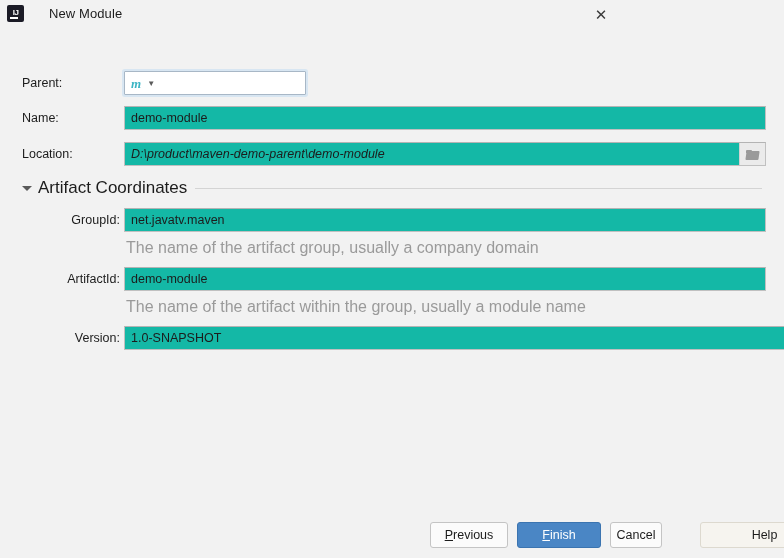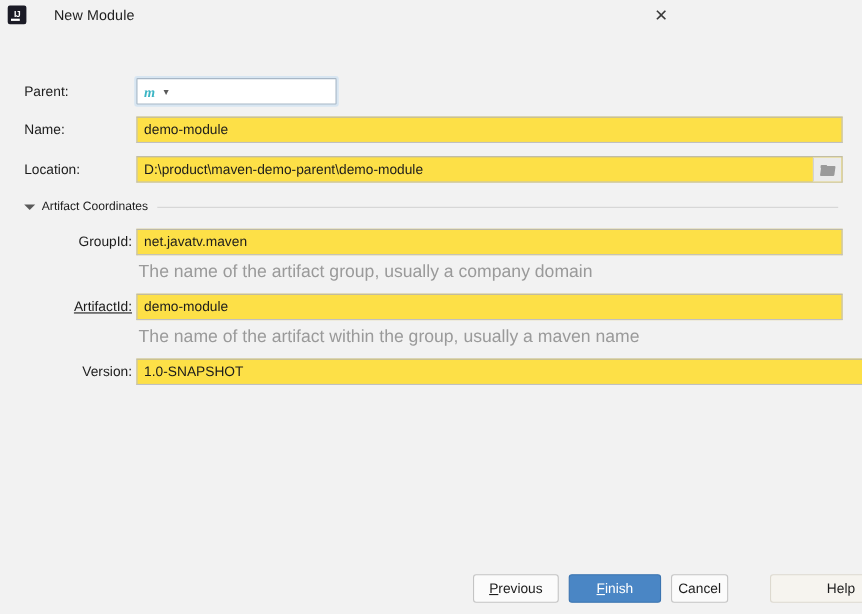--- a/index.html
+++ b/index.html
@@ -131,21 +131,21 @@
     display: flex;
     align-items: center;
     justify-content: center;
     color: #5a5a5a;
     font-size: 8px;
   }
 
   
   .tfield {
     position: absolute;
-    background: #fde047;
+    background: #14b8a6;
     border: 1px solid #c0c0c0;
     border-top-color: #b4b4b4;
     box-sizing: border-box;
     height: 24px;
     display: flex;
     align-items: center;
     padding-left: 6px;
     font-size: 12.5px;
     color: #1c1c1c;
     white-space: nowrap;
@@ -201,21 +201,21 @@
   }
   .tri {
     width: 0; height: 0;
     border-left: 5px solid transparent;
     border-right: 5px solid transparent;
     border-top: 5px solid #5a5a5a;
     margin-right: 6px;
     cursor: pointer;
   }
   .section-title {
-    font-size: 11px;
+    font-size: 17px;
     color: #1c1c1c;
     white-space: nowrap;
   }
   .section-line {
     flex: 1 1 auto;
     height: 1px;
     background: #d4d4d4;
     margin-left: 8px;
   }
 
@@ -292,40 +292,40 @@
   <div class="lbl lbl-left" style="top:49px;">Parent:</div>
   <div class="combo">
     <span class="maven-icon">m</span>
     <span class="combo-arrow">▼</span>
   </div>
 
   <div class="lbl lbl-left" style="top:84px;">Name:</div>
   <div class="tfield" style="left:124px; top:79px; width:642px;">demo-module</div>
 
   <div class="lbl lbl-left" style="top:120px;">Location:</div>
-  <div class="tfield" style="left:124px; top:115px; width:642px; position:absolute;">
+  <div class="tfield" style="left:124px; top:115px; width:642px; position:absolute;font-style:italic;">
     <span>D:\product\maven-demo-parent\demo-module</span>
     <span class="browse-btn">
       <span class="folder"></span>
     </span>
   </div>
 
   <div class="section">
     <span class="tri"></span>
     <span class="section-title">Artifact Coordinates</span>
     <span class="section-line"></span>
   </div>
 
   <div class="lbl lbl-right" style="top:186px; width:120px; left:0;">GroupId:</div>
   <div class="tfield" style="left:124px; top:181px; width:642px;">net.javatv.maven</div>
   <div class="hint" style="left:126px; top:212px;">The name of the artifact group, usually a company domain</div>
 
-  <div class="lbl lbl-right" style="top:245px; width:120px; left:0;text-decoration:underline;">ArtifactId:</div>
+  <div class="lbl lbl-right" style="top:245px; width:120px; left:0;">ArtifactId:</div>
   <div class="tfield" style="left:124px; top:240px; width:642px;">demo-module</div>
-  <div class="hint" style="left:126px; top:271px;">The name of the artifact within the group, usually a maven name</div>
+  <div class="hint" style="left:126px; top:271px;">The name of the artifact within the group, usually a module name</div>
 
   <div class="lbl lbl-right" style="top:304px; width:120px; left:0;">Version:</div>
   <div class="tfield" style="left:124px; top:299px; width:762px;">1.0-SNAPSHOT</div>
 </div>
 
 <div class="buttons">
   <div class="watermark"></div>
 
   <div class="btn" style="left:430px; width:78px;">
     <span class="mn">P</span>

